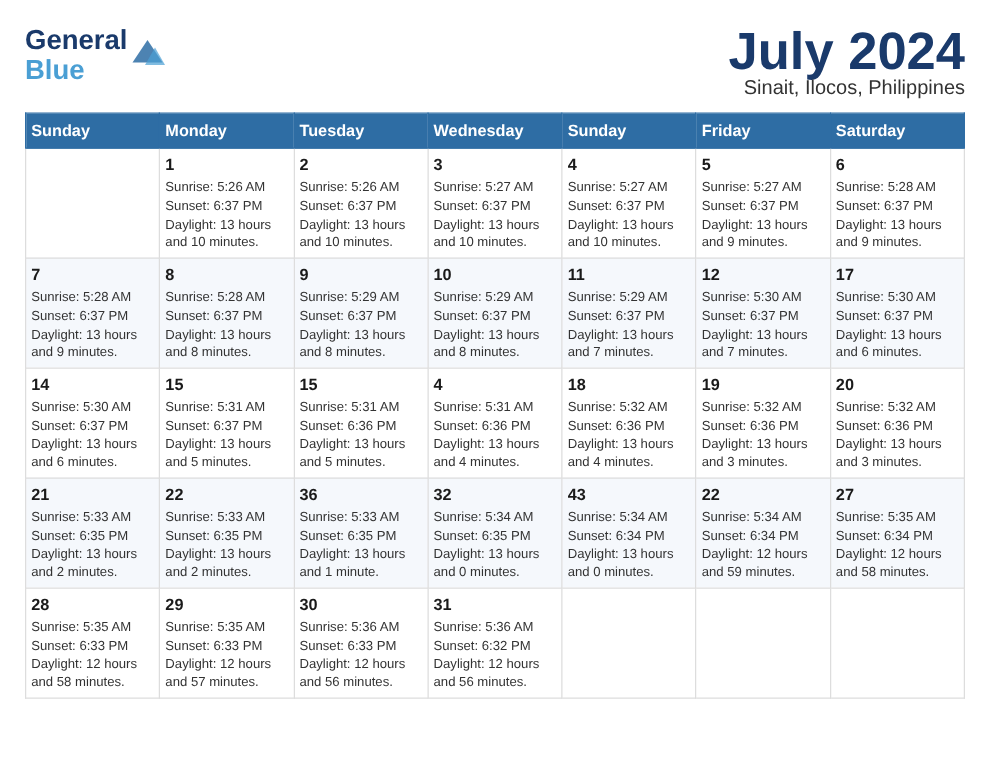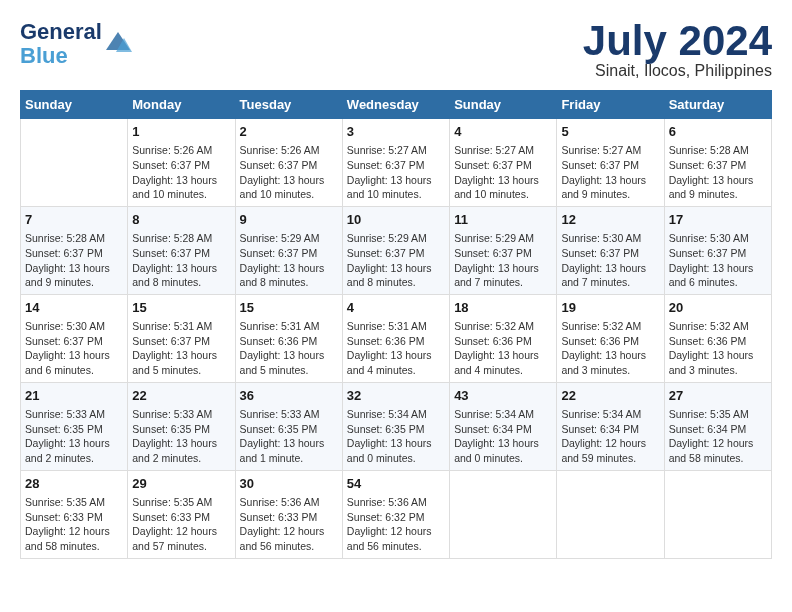--- a/index.html
+++ b/index.html
@@ -252,21 +252,21 @@
         </td>
         <td>
           <span class="day-number">29</span>
           <div class="day-info">Sunrise: 5:35 AM<br>Sunset: 6:33 PM<br>Daylight: 12 hours<br>and 57 minutes.</div>
         </td>
         <td>
           <span class="day-number">30</span>
           <div class="day-info">Sunrise: 5:36 AM<br>Sunset: 6:33 PM<br>Daylight: 12 hours<br>and 56 minutes.</div>
         </td>
         <td>
-          <span class="day-number">54</span>
+          <span class="day-number">31</span>
           <div class="day-info">Sunrise: 5:36 AM<br>Sunset: 6:32 PM<br>Daylight: 12 hours<br>and 56 minutes.</div>
         </td>
         <td></td>
         <td></td>
         <td></td>
       </tr>
     </tbody>
 </table>
 
 </body></html>

